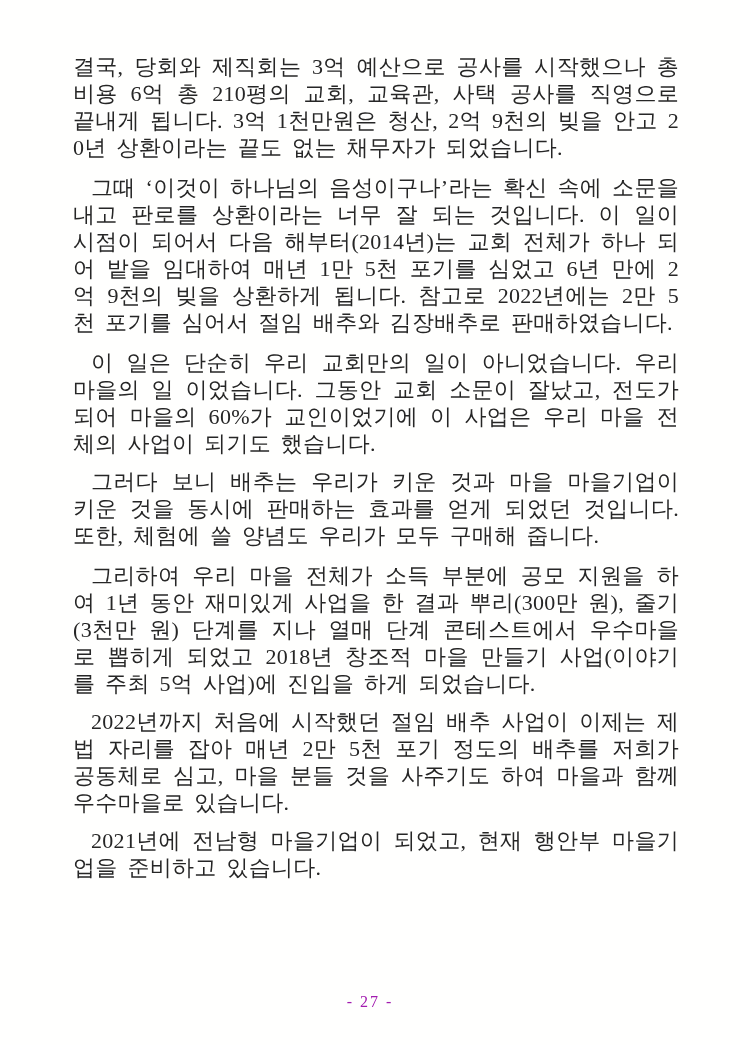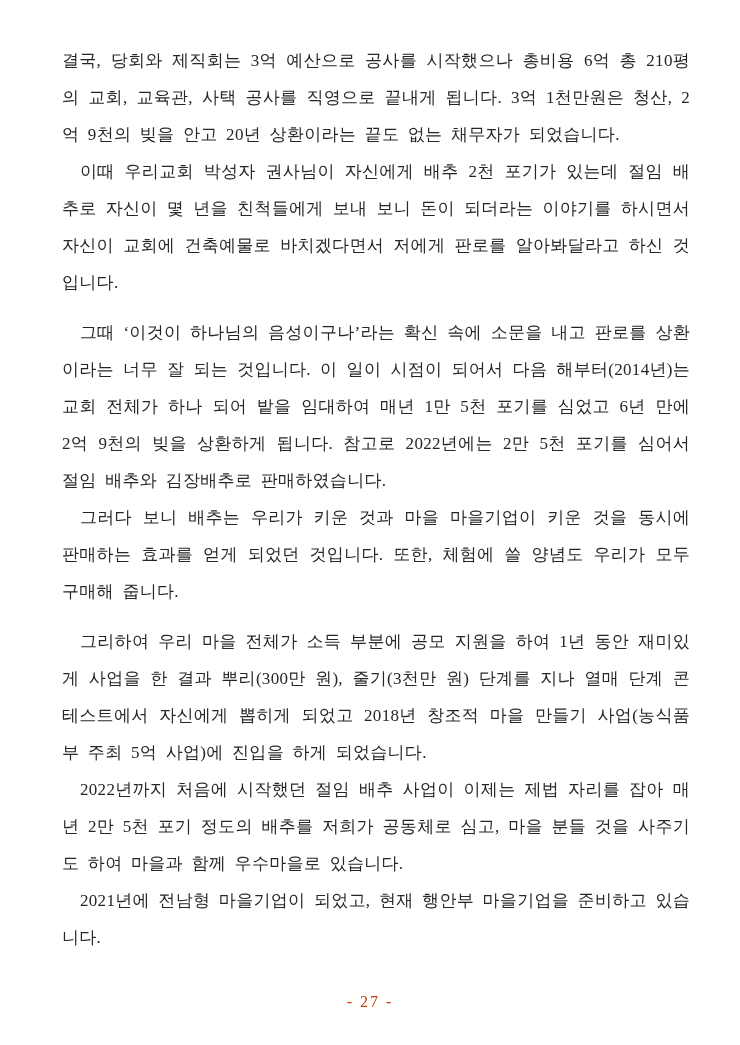--- a/index.html
+++ b/index.html
@@ -16,51 +16,51 @@
     color: #262626;
     overflow: hidden;
   }
   .text-block {
     position: absolute;
     top: 42px;
     left: 62px;
     width: 628px;
   }
   .para {
-    margin: 0;
-    font-size: 17px;
-    line-height: 37px;
+    margin: 11px;
+    font-size: 22px;
+    line-height: 27px;
     text-align: justify;
     word-break: break-all;
     letter-spacing: 0.3px;
     word-spacing: 4px;
   }
   .para.indent { text-indent: 18px; }
   .para.gap    { margin-top: 13px; }
   .page-footer {
     position: absolute;
     left: 0;
     right: 0;
     top: 993px;
     text-align: center;
     font-size: 16px;
     letter-spacing: 2px;
-    color: #c2410c;
+    color: #a21caf;
   }
 </style>
 </head>
 <body>
 
 <div class="page">
   <div class="text-block">
     <p class="para">결국, 당회와 제직회는 3억 예산으로 공사를 시작했으나 총비용 6억 총 210평의 교회, 교육관, 사택 공사를 직영으로 끝내게 됩니다. 3억 1천만원은 청산, 2억 9천의 빚을 안고 20년 상환이라는 끝도 없는 채무자가 되었습니다.</p>
-    <p class="para indent">이때 우리교회 박성자 권사님이 자신에게 배추 2천 포기가 있는데 절임 배추로 자신이 몇 년을 친척들에게 보내 보니 돈이 되더라는 이야기를 하시면서 자신이 교회에 건축예물로 바치겠다면서 저에게 판로를 알아봐달라고 하신 것입니다.</p>
     <p class="para indent gap">그때 ‘이것이 하나님의 음성이구나’라는 확신 속에 소문을 내고 판로를 상환이라는 너무 잘 되는 것입니다. 이 일이 시점이 되어서 다음 해부터(2014년)는 교회 전체가 하나 되어 밭을 임대하여 매년 1만 5천 포기를 심었고 6년 만에 2억 9천의 빚을 상환하게 됩니다. 참고로 2022년에는 2만 5천 포기를 심어서 절임 배추와 김장배추로 판매하였습니다.</p>
+    <p class="para indent gap">이 일은 단순히 우리 교회만의 일이 아니었습니다. 우리 마을의 일 이었습니다. 그동안 교회 소문이 잘났고, 전도가 되어 마을의 60%가 교인이었기에 이 사업은 우리 마을 전체의 사업이 되기도 했습니다.</p>
     <p class="para indent">그러다 보니 배추는 우리가 키운 것과 마을 마을기업이 키운 것을 동시에 판매하는 효과를 얻게 되었던 것입니다. 또한, 체험에 쓸 양념도 우리가 모두 구매해 줍니다.</p>
-    <p class="para indent gap">그리하여 우리 마을 전체가 소득 부분에 공모 지원을 하여 1년 동안 재미있게 사업을 한 결과 뿌리(300만 원), 줄기(3천만 원) 단계를 지나 열매 단계 콘테스트에서 자신에게 뽑히게 되었고 2018년 창조적 마을 만들기 사업(농식품부 주최 5억 사업)에 진입을 하게 되었습니다.</p>
+    <p class="para indent gap">그리하여 우리 마을 전체가 소득 부분에 공모 지원을 하여 1년 동안 재미있게 사업을 한 결과 뿌리(300만 원), 줄기(3천만 원) 단계를 지나 열매 단계 콘테스트에서 우수마을로 뽑히게 되었고 2018년 창조적 마을 만들기 사업(이야기를 주최 5억 사업)에 진입을 하게 되었습니다.</p>
     <p class="para indent">2022년까지 처음에 시작했던 절임 배추 사업이 이제는 제법 자리를 잡아 매년 2만 5천 포기 정도의 배추를 저희가 공동체로 심고, 마을 분들 것을 사주기도 하여 마을과 함께 우수마을로 있습니다.</p>
     <p class="para indent">2021년에 전남형 마을기업이 되었고, 현재 행안부 마을기업을 준비하고 있습니다.</p>
 
   </div>
   <div class="page-footer">
     <span>- 27 -</span>
   </div>
 </div>
 
 </body></html>

